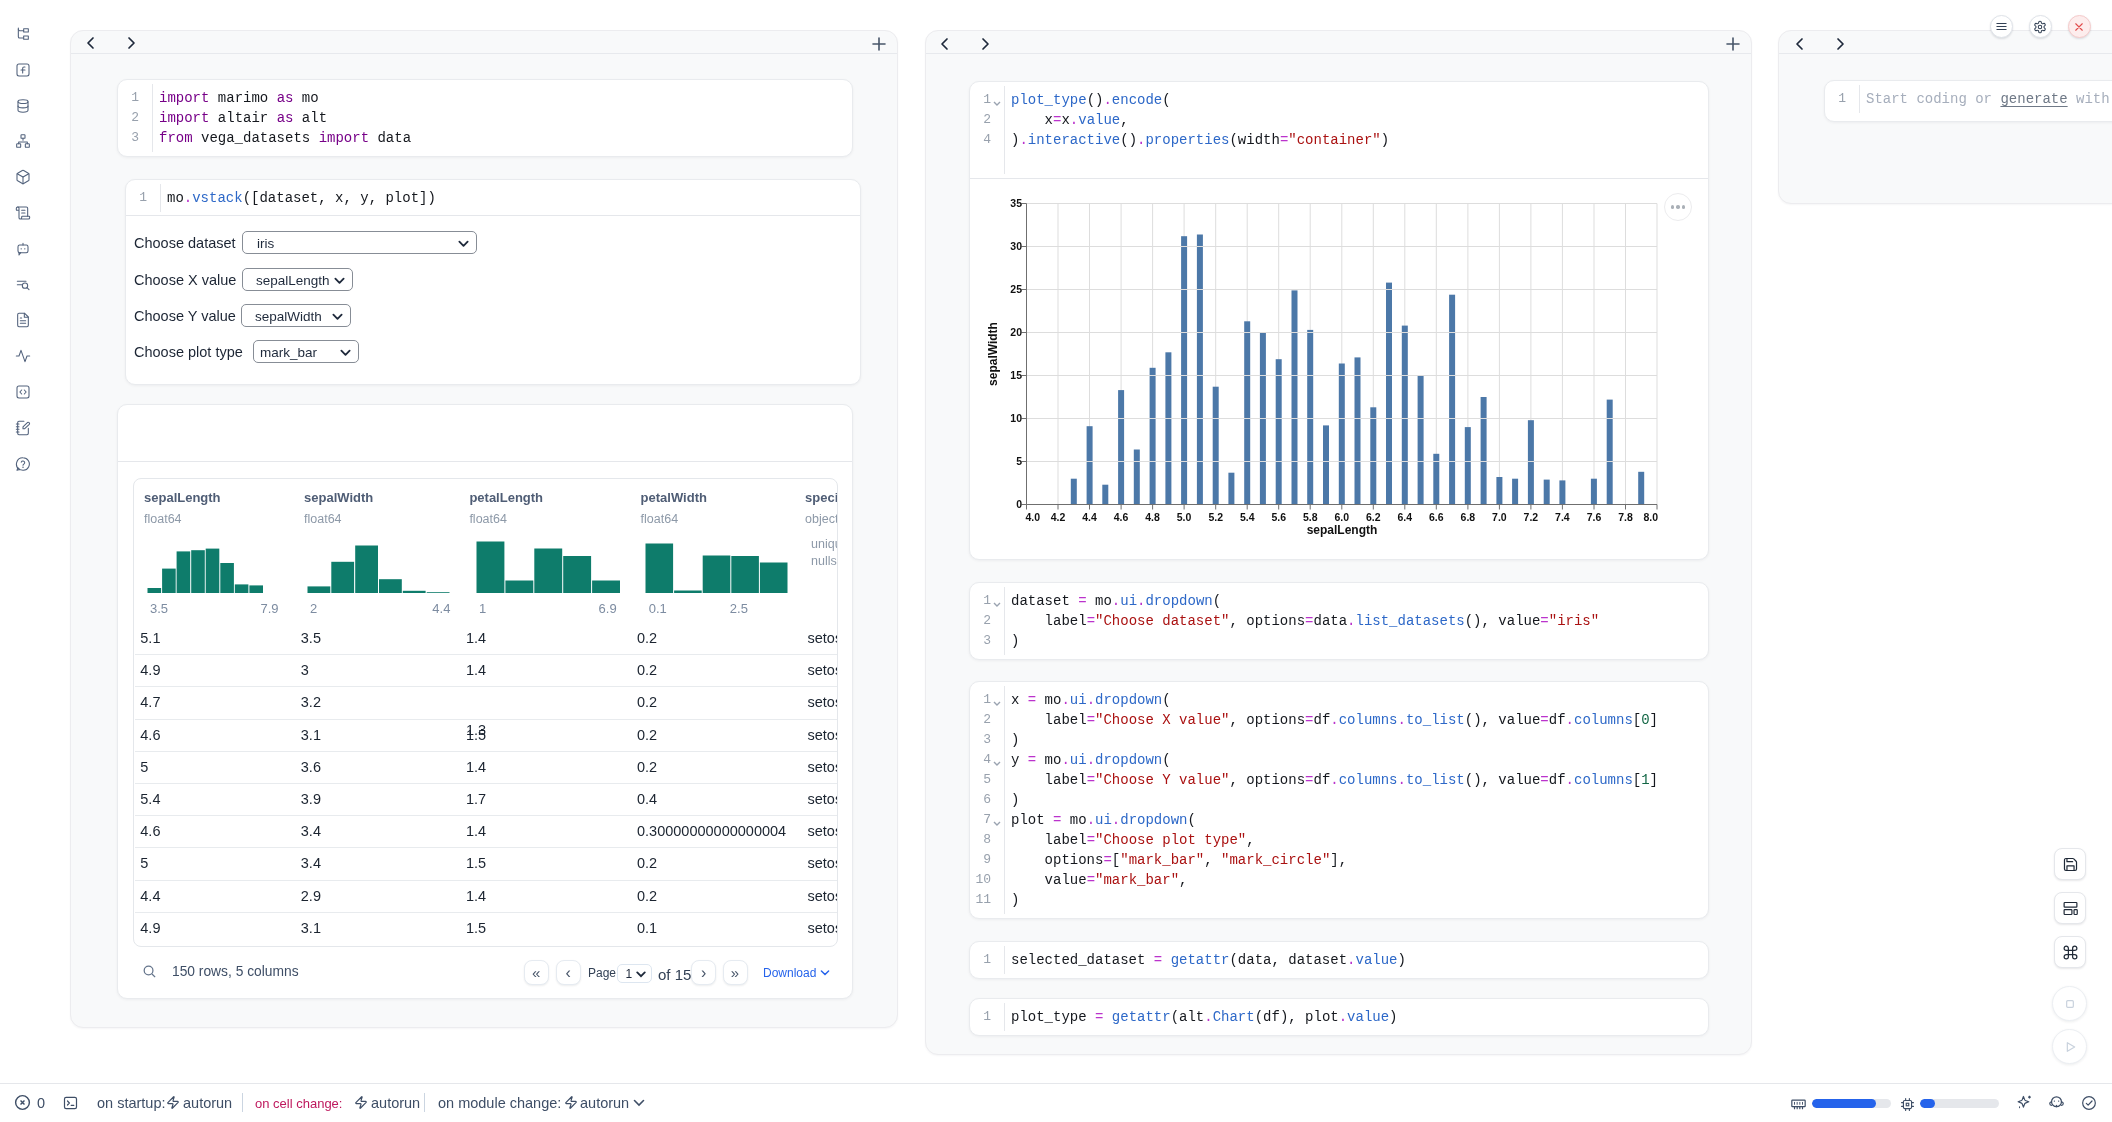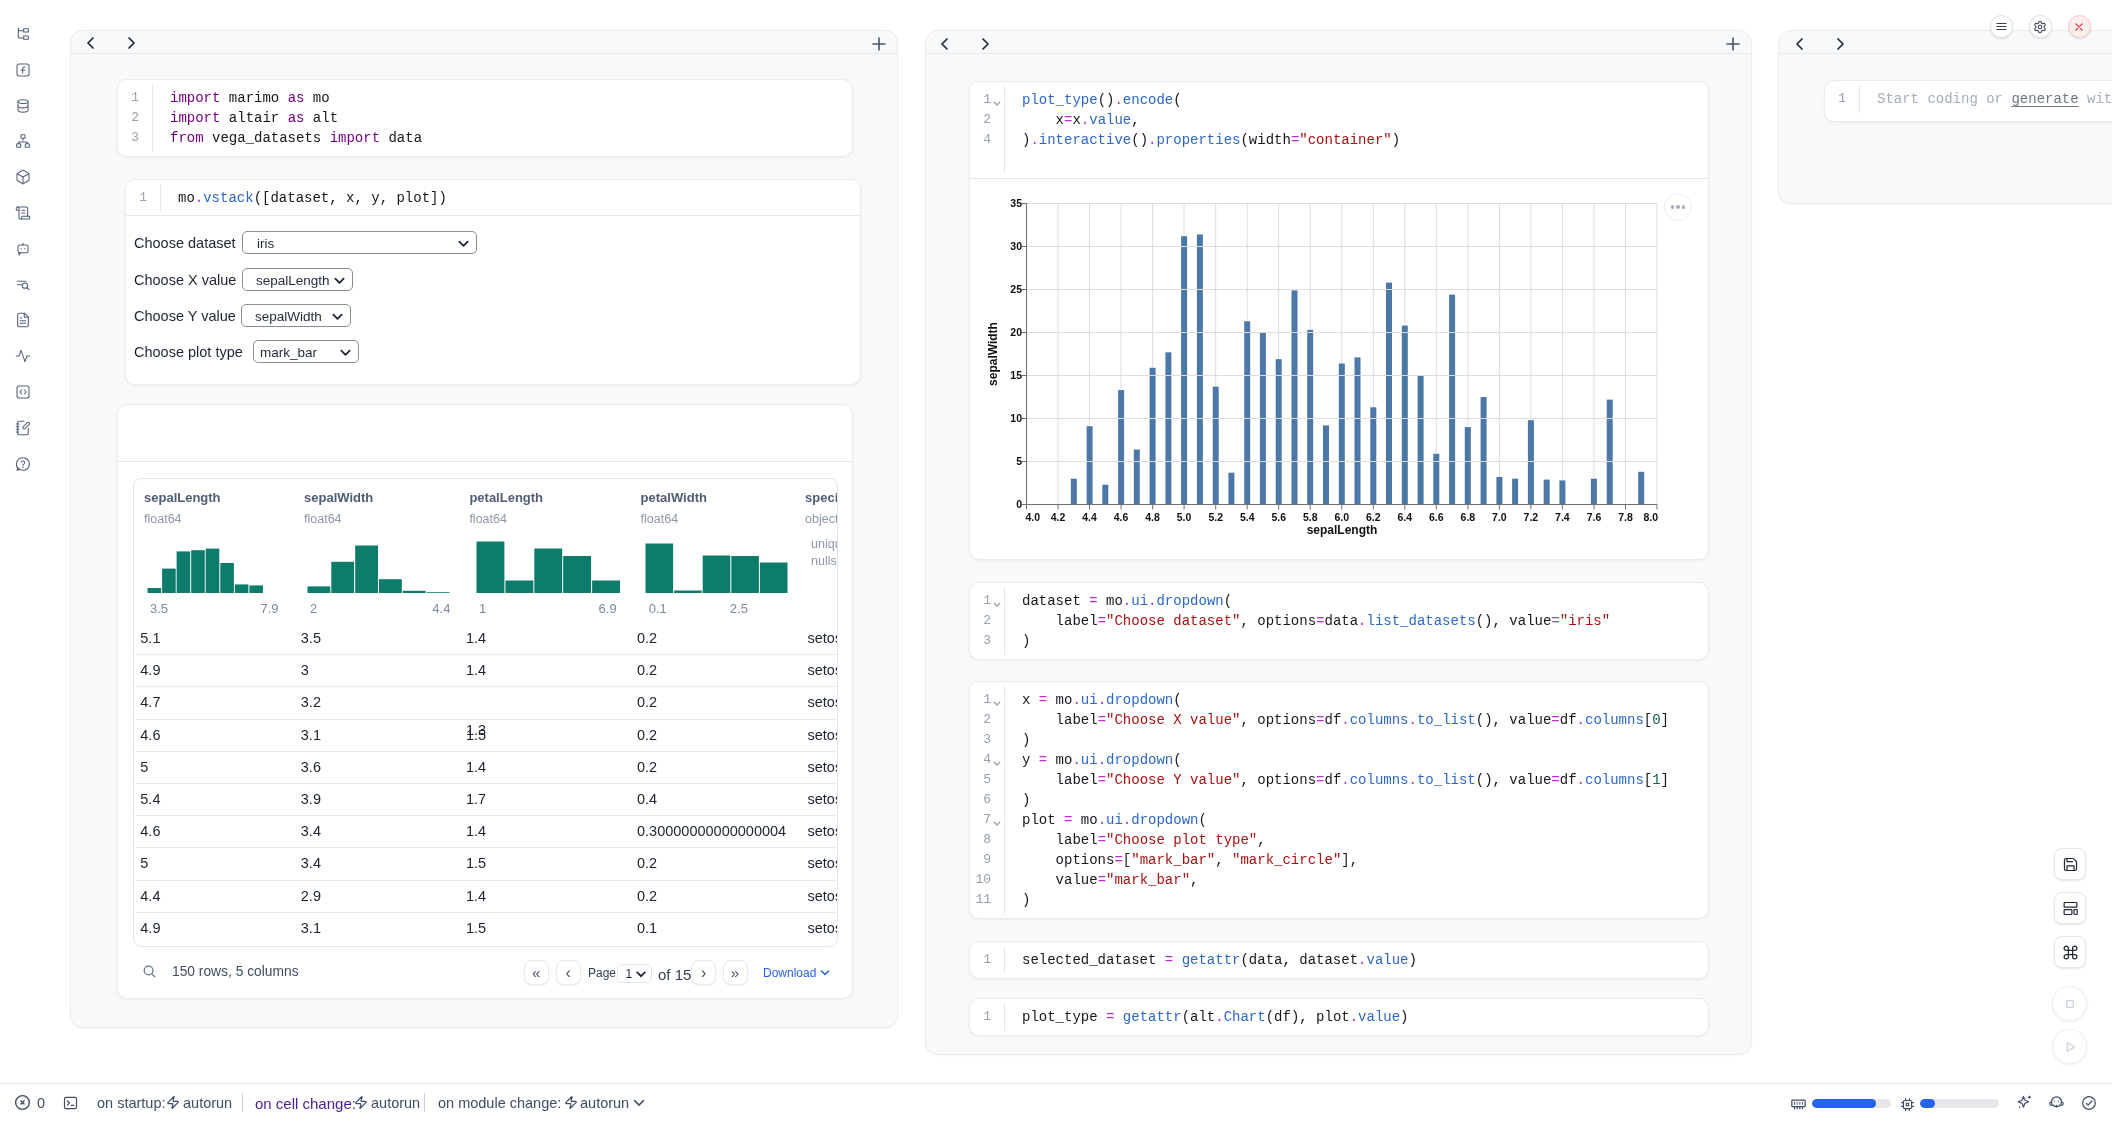--- a/index.html
+++ b/index.html
@@ -6,21 +6,21 @@
 .abs{position:absolute}
 .panel{position:absolute;background:#f8f9fa;border:1px solid #ececef;
   border-radius:13px;box-shadow:0 1px 2px rgba(15,23,42,.04)}
 .phdr{position:absolute;left:0;right:0;top:0;height:23px;border-bottom:1px solid #e7e9ed}
 .cell{position:absolute;background:#fff;border:1px solid #e9ebee;border-radius:10px;
   box-shadow:0 1px 3px rgba(15,23,42,.05)}
 .code{position:relative;padding:8px 0;font-family:"Liberation Mono",monospace;font-size:14px}
 .gsep{position:absolute;left:34px;top:4px;bottom:4px;width:1px;background:#e5e7eb}
 .cr{height:20px;line-height:20px;white-space:pre}
 .num{display:inline-block;width:21px;text-align:right;color:#98a1ad;vertical-align:top;font-size:13px}
-.txt{display:inline-block;margin-left:31px;color:#15181e}
+.txt{display:inline-block;margin-left:20px;color:#15181e}
 .fold{position:absolute;left:23px;width:9px;height:8px}
 .k{color:#770088} .o{color:#bb33cc} .f{color:#2d68c8} .s{color:#aa1111} .n{color:#116644}
 .outsep{position:absolute;left:0;right:0;height:1px;background:#e5e7eb}
 .lbl{position:absolute;font-size:14.5px;color:#1c2534;display:flex;align-items:center;white-space:nowrap}
 .sel{position:absolute;background:#fff;border:1px solid #878d96;border-radius:5px;
   font-size:13.5px;color:#1e293b;font-weight:400}
 .thn{position:absolute;font-size:13px;font-weight:bold;color:#4f5d75}
 .tht{position:absolute;font-size:12.5px;color:#8d99a8}
 .rlb{position:absolute;font-size:13px;color:#7d8ca1}
 .rline{position:absolute;left:134px;width:703px;height:1px;background:#e8ebee}
@@ -592,21 +592,21 @@
     <rect x="3" y="3.5" width="18" height="17" rx="2.5"></rect>
     <path d="M7.5 9l2.8 3-2.8 3"></path>
     <path d="M13 15.5h4"></path>
   </svg>
 <div class="abs" style="left:97px;top:1094.5px;font-size:14.5px;color:#3e4e66;line-height:17px">on startup:</div>
 <svg class="abs" style="left:166px;top:1095.0px" width="14" height="15" viewBox="0 0 24 24" fill="none" stroke="#3e4e66" stroke-width="2" stroke-linejoin="round">
     <path d="M4 14a1 1 0 0 1-.78-1.63l9.9-10.2a.5.5 0 0 1 .86.46l-1.92 6.02A1 1 0 0 0 13 10h7a1 1 0 0 1 .78 1.63l-9.9 10.2a.5.5 0 0 1-.86-.46l1.92-6.02A1 1 0 0 0 11 14z"></path>
   </svg>
 <div class="abs" style="left:183px;top:1094.5px;font-size:14.5px;color:#3e4e66;line-height:17px">autorun</div>
 <div class="abs" style="left:242px;top:1092.5px;width:1px;height:19px;background:#cbd5e1"></div>
-<div class="abs" style="left:255px;top:1094.5px;font-size:15px;color:#4c1d95;line-height:17px">on cell change:</div>
+<div class="abs" style="left:255px;top:1094.5px;font-size:13px;color:#be185d;line-height:17px">on cell change:</div>
 <svg class="abs" style="left:354px;top:1095.0px" width="14" height="15" viewBox="0 0 24 24" fill="none" stroke="#3e4e66" stroke-width="2" stroke-linejoin="round">
     <path d="M4 14a1 1 0 0 1-.78-1.63l9.9-10.2a.5.5 0 0 1 .86.46l-1.92 6.02A1 1 0 0 0 13 10h7a1 1 0 0 1 .78 1.63l-9.9 10.2a.5.5 0 0 1-.86-.46l1.92-6.02A1 1 0 0 0 11 14z"></path>
   </svg>
 <div class="abs" style="left:371px;top:1094.5px;font-size:14.5px;color:#3e4e66;line-height:17px">autorun</div>
 <div class="abs" style="left:424px;top:1092.5px;width:1px;height:19px;background:#cbd5e1"></div>
 <div class="abs" style="left:438px;top:1094.5px;font-size:14.5px;color:#3e4e66;line-height:17px">on module change:</div>
 <svg class="abs" style="left:564px;top:1095.0px" width="14" height="15" viewBox="0 0 24 24" fill="none" stroke="#3e4e66" stroke-width="2" stroke-linejoin="round">
     <path d="M4 14a1 1 0 0 1-.78-1.63l9.9-10.2a.5.5 0 0 1 .86.46l-1.92 6.02A1 1 0 0 0 13 10h7a1 1 0 0 1 .78 1.63l-9.9 10.2a.5.5 0 0 1-.86-.46l1.92-6.02A1 1 0 0 0 11 14z"></path>
   </svg>
 <div class="abs" style="left:580px;top:1094.5px;font-size:14.5px;color:#3e4e66;line-height:17px">autorun</div>

